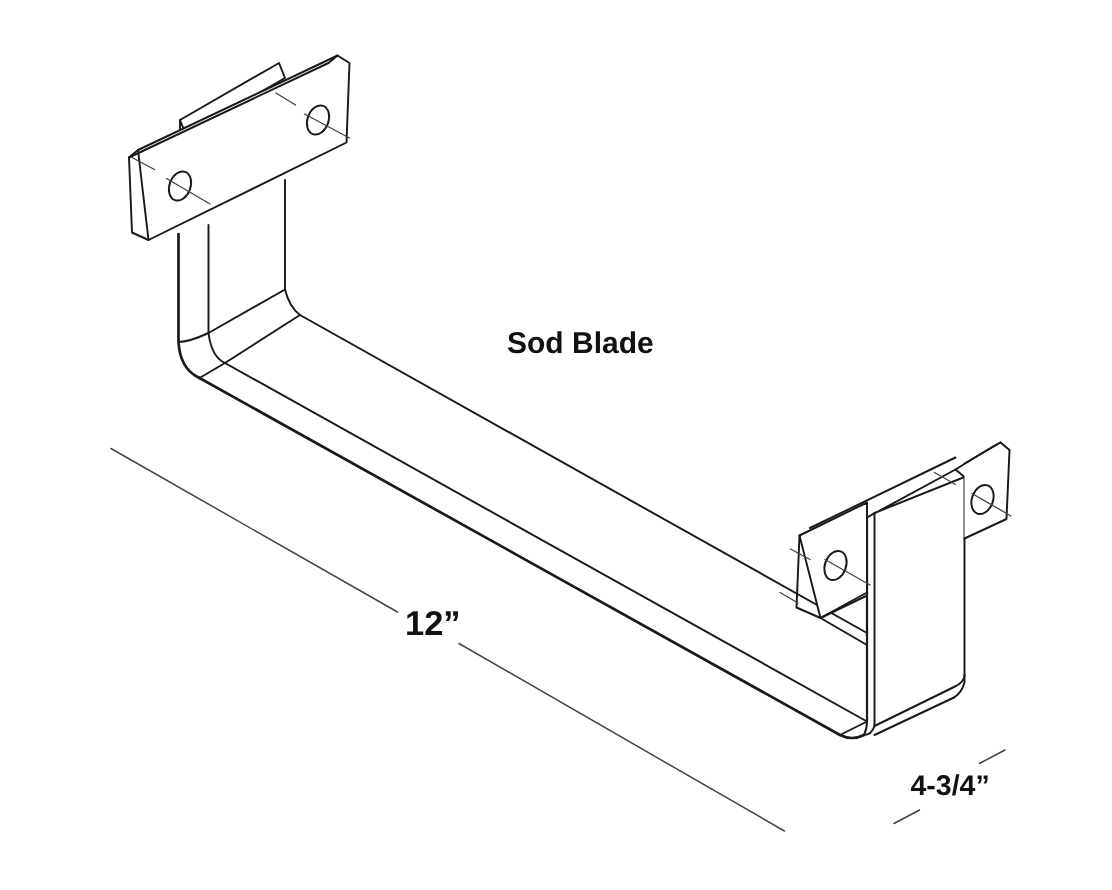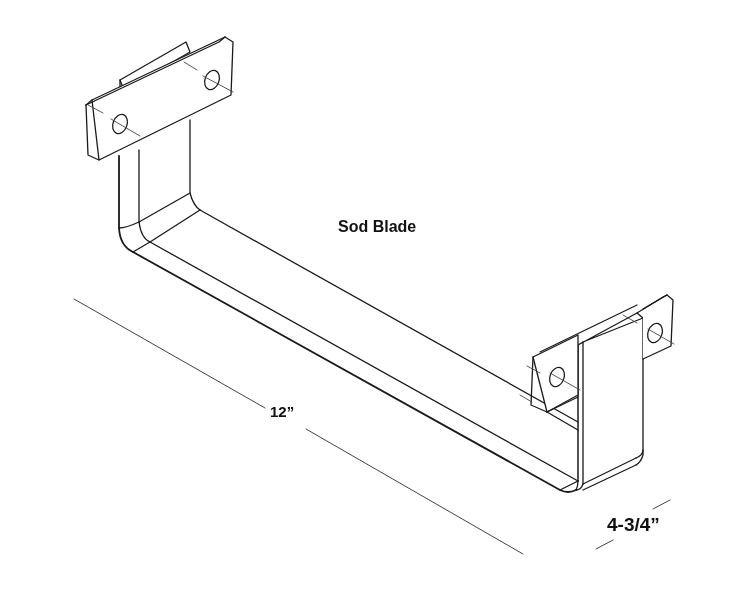--- a/index.html
+++ b/index.html
@@ -25,26 +25,26 @@
       position: absolute;
       font-family: "Liberation Sans", sans-serif;
       font-weight: bold;
       color: #111111;
       white-space: nowrap;
       line-height: 1;
     }
     .title {
       left: 338px;
       top: 219px;
-      font-size: 16px;
+      font-size: 20px;
     }
     .dim-length {
       left: 270px;
       top: 404px;
-      font-size: 15px;
+      font-size: 23px;
     }
     .dim-width {
       left: 607px;
       top: 515px;
       font-size: 19px;
     }
   </style>
 </head>
 <body>
 

